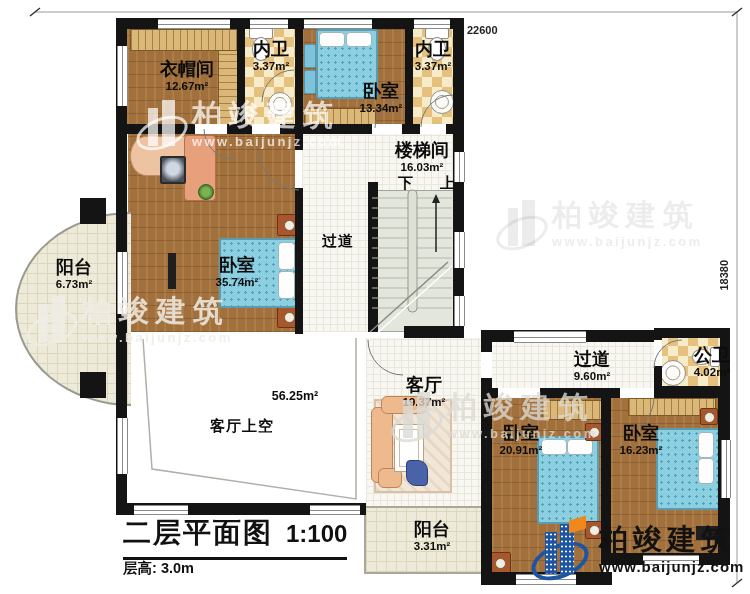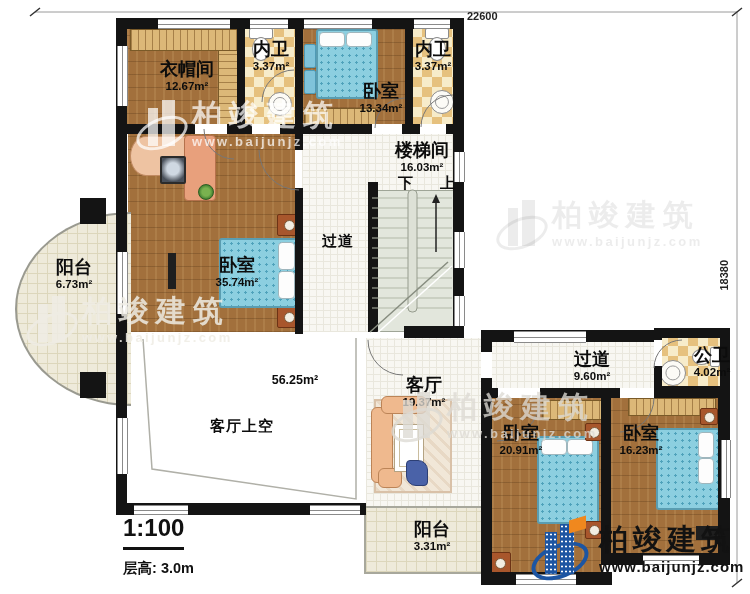--- a/index.html
+++ b/index.html
@@ -248,21 +248,21 @@
       <path d="M405,98 A30,30 0 0 0 375,128"></path>
       <path d="M453,95 A32,32 0 0 0 421,127"></path>
       <path d="M299,190 A40,40 0 0 1 259,150"></path>
       <path d="M368,340 A35,35 0 0 0 403,375"></path>
       <path d="M654,368 A28,28 0 0 1 682,340"></path>
       <path d="M540,398 A43,43 0 0 1 497,441"></path>
       <path d="M654,398 A34,34 0 0 1 620,432"></path>
     </g>
   </svg>
 
-  <div class="dim" style="left:467px;top:10px;">22600</div>
+  <div class="dim" style="left:467px;top:24px;">22600</div>
   <div class="dim dimV" style="left:718px;top:260px;">18380</div>
 
   <div class="rlabel" style="left:187px;top:60px;">
     <span class="nm">衣帽间</span>
     <span class="ar">12.67m²</span>
   </div>
   <div class="rlabel" style="left:271px;top:40px;">
     <span class="nm">内卫</span>
     <span class="ar">3.37m²</span>
   </div>
@@ -285,21 +285,21 @@
   </div>
   <div class="rlabel" style="left:237px;top:256px;">
     <span class="nm">卧室</span>
     <span class="ar">35.74m²</span>
   </div>
   <div class="rlabel" style="left:74px;top:258px;">
     <span class="nm">阳台</span>
     <span class="ar">6.73m²</span>
   </div>
   <div class="rlabel" style="left:295px;top:374px;">
-    <span class="ar" style="font-size:12.5px;">56.25m²</span>
+    <span class="ar" style="font-size:12.5px;margin-top:16px;">56.25m²</span>
   </div>
   <div class="rlabel big" style="left:242px;top:418px;">
     <span class="nm">客厅上空</span>
   </div>
   <div class="rlabel" style="left:424px;top:376px;">
     <span class="nm">客厅</span>
     <span class="ar">19.37m²</span>
   </div>
   <div class="rlabel" style="left:592px;top:350px;">
     <span class="nm">过道</span>
@@ -361,20 +361,21 @@
         <i class="wm-b1"></i>
         <i class="wm-b2"></i>
       </div>
     <div>
       <div class="wm-brand">柏竣建筑</div>
       <div class="wm-url">www.baijunjz.com</div>
     </div>
   </div>
 
   <div class="title-row">
+    <span class="title-main">二层平面图</span>
     <span class="title-scale">1:100</span>
   </div>
   <div class="title-sub">
     <span>
       <span>层高:</span>
       <span>3.0m</span>
     </span>
   </div>
 
   <div class="logo">

